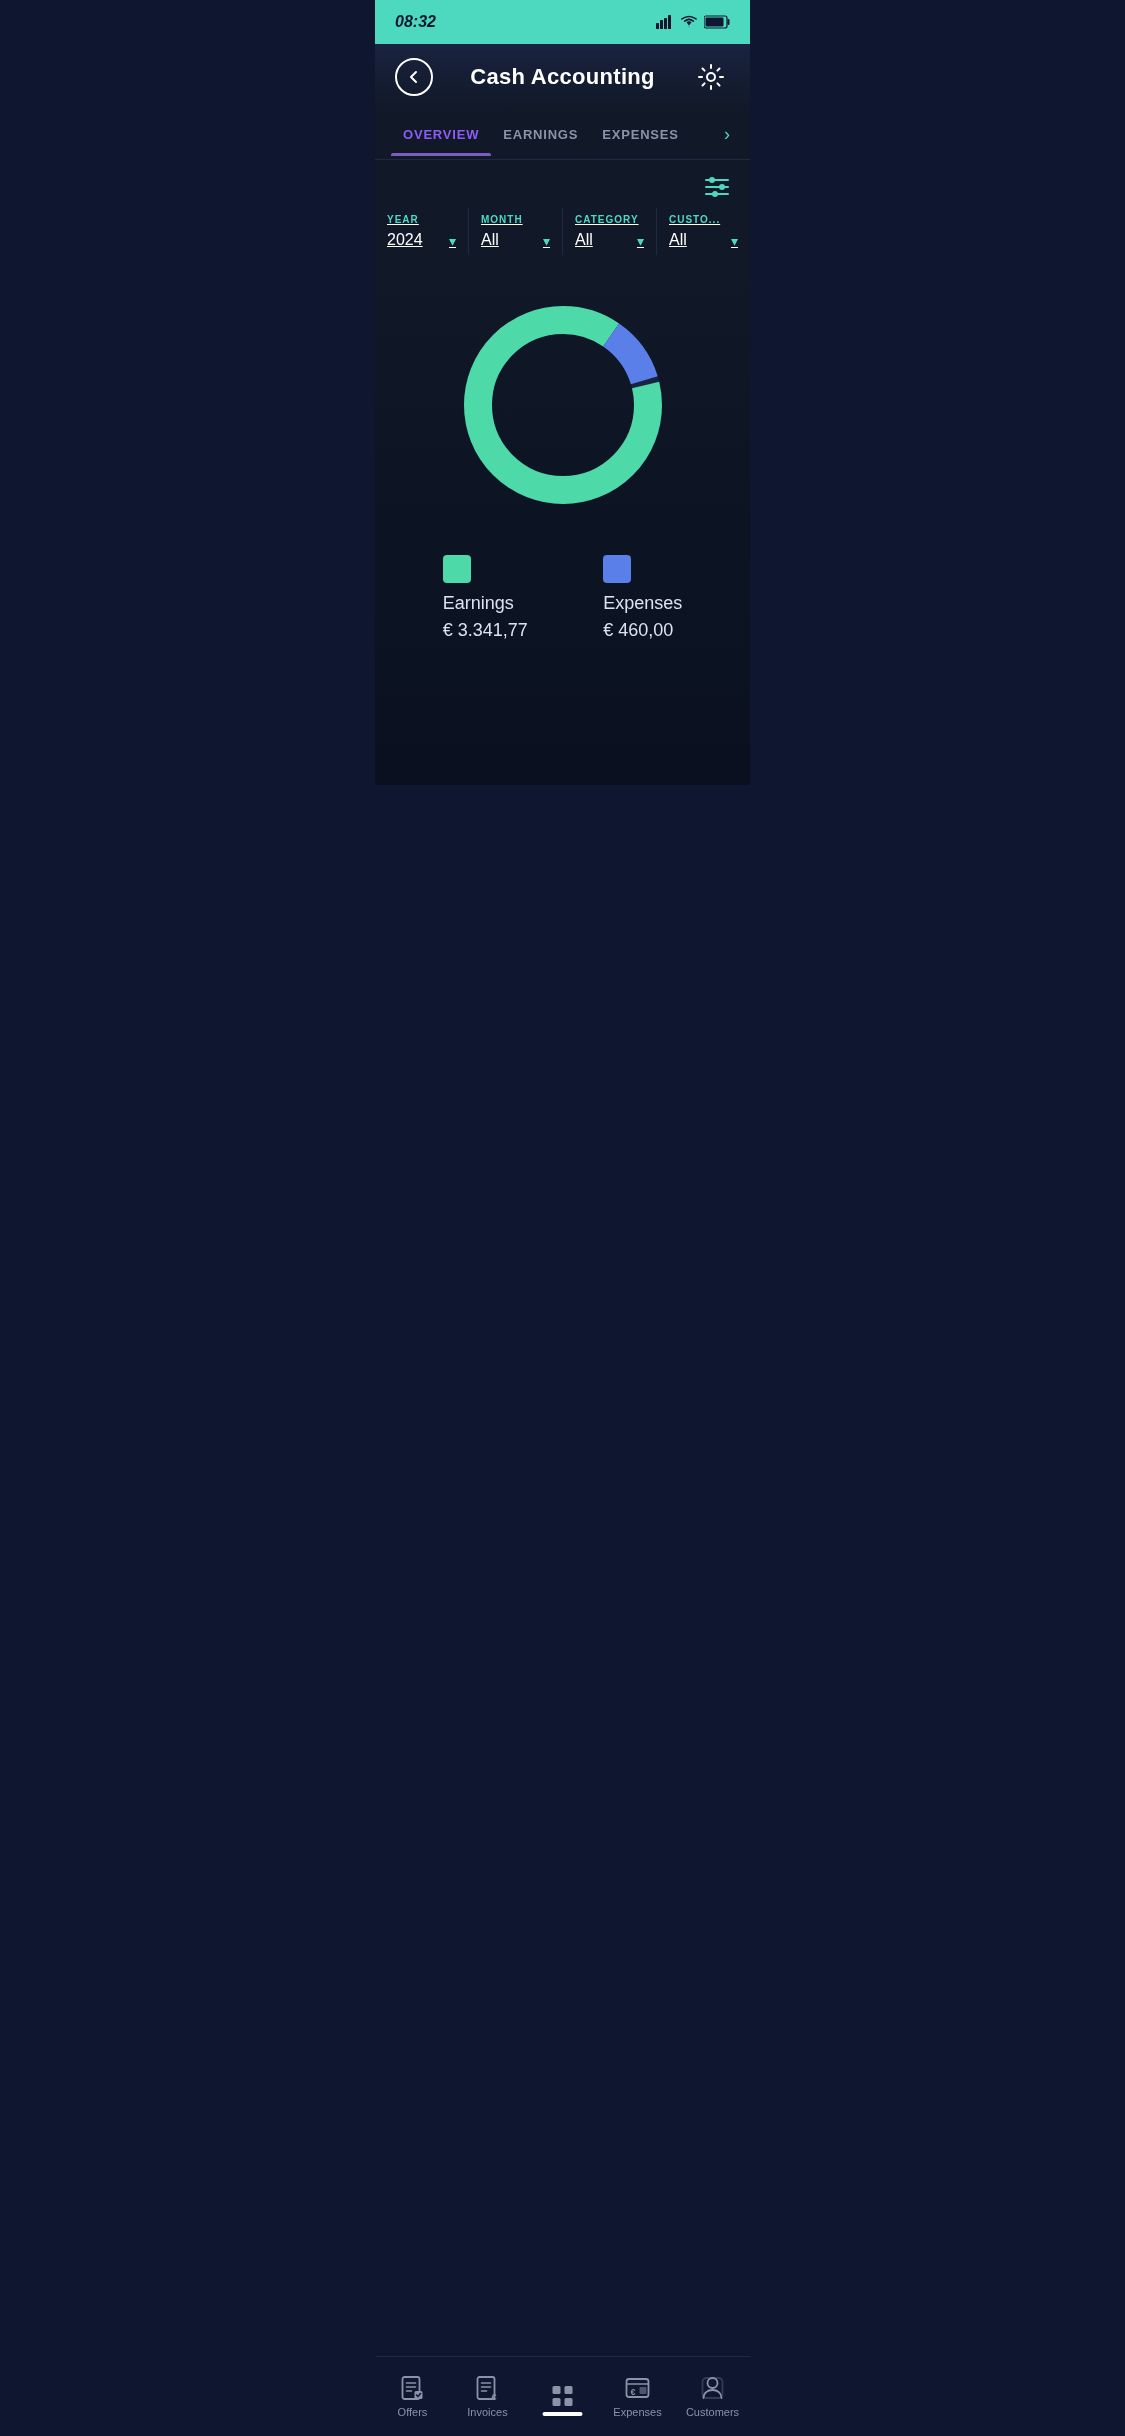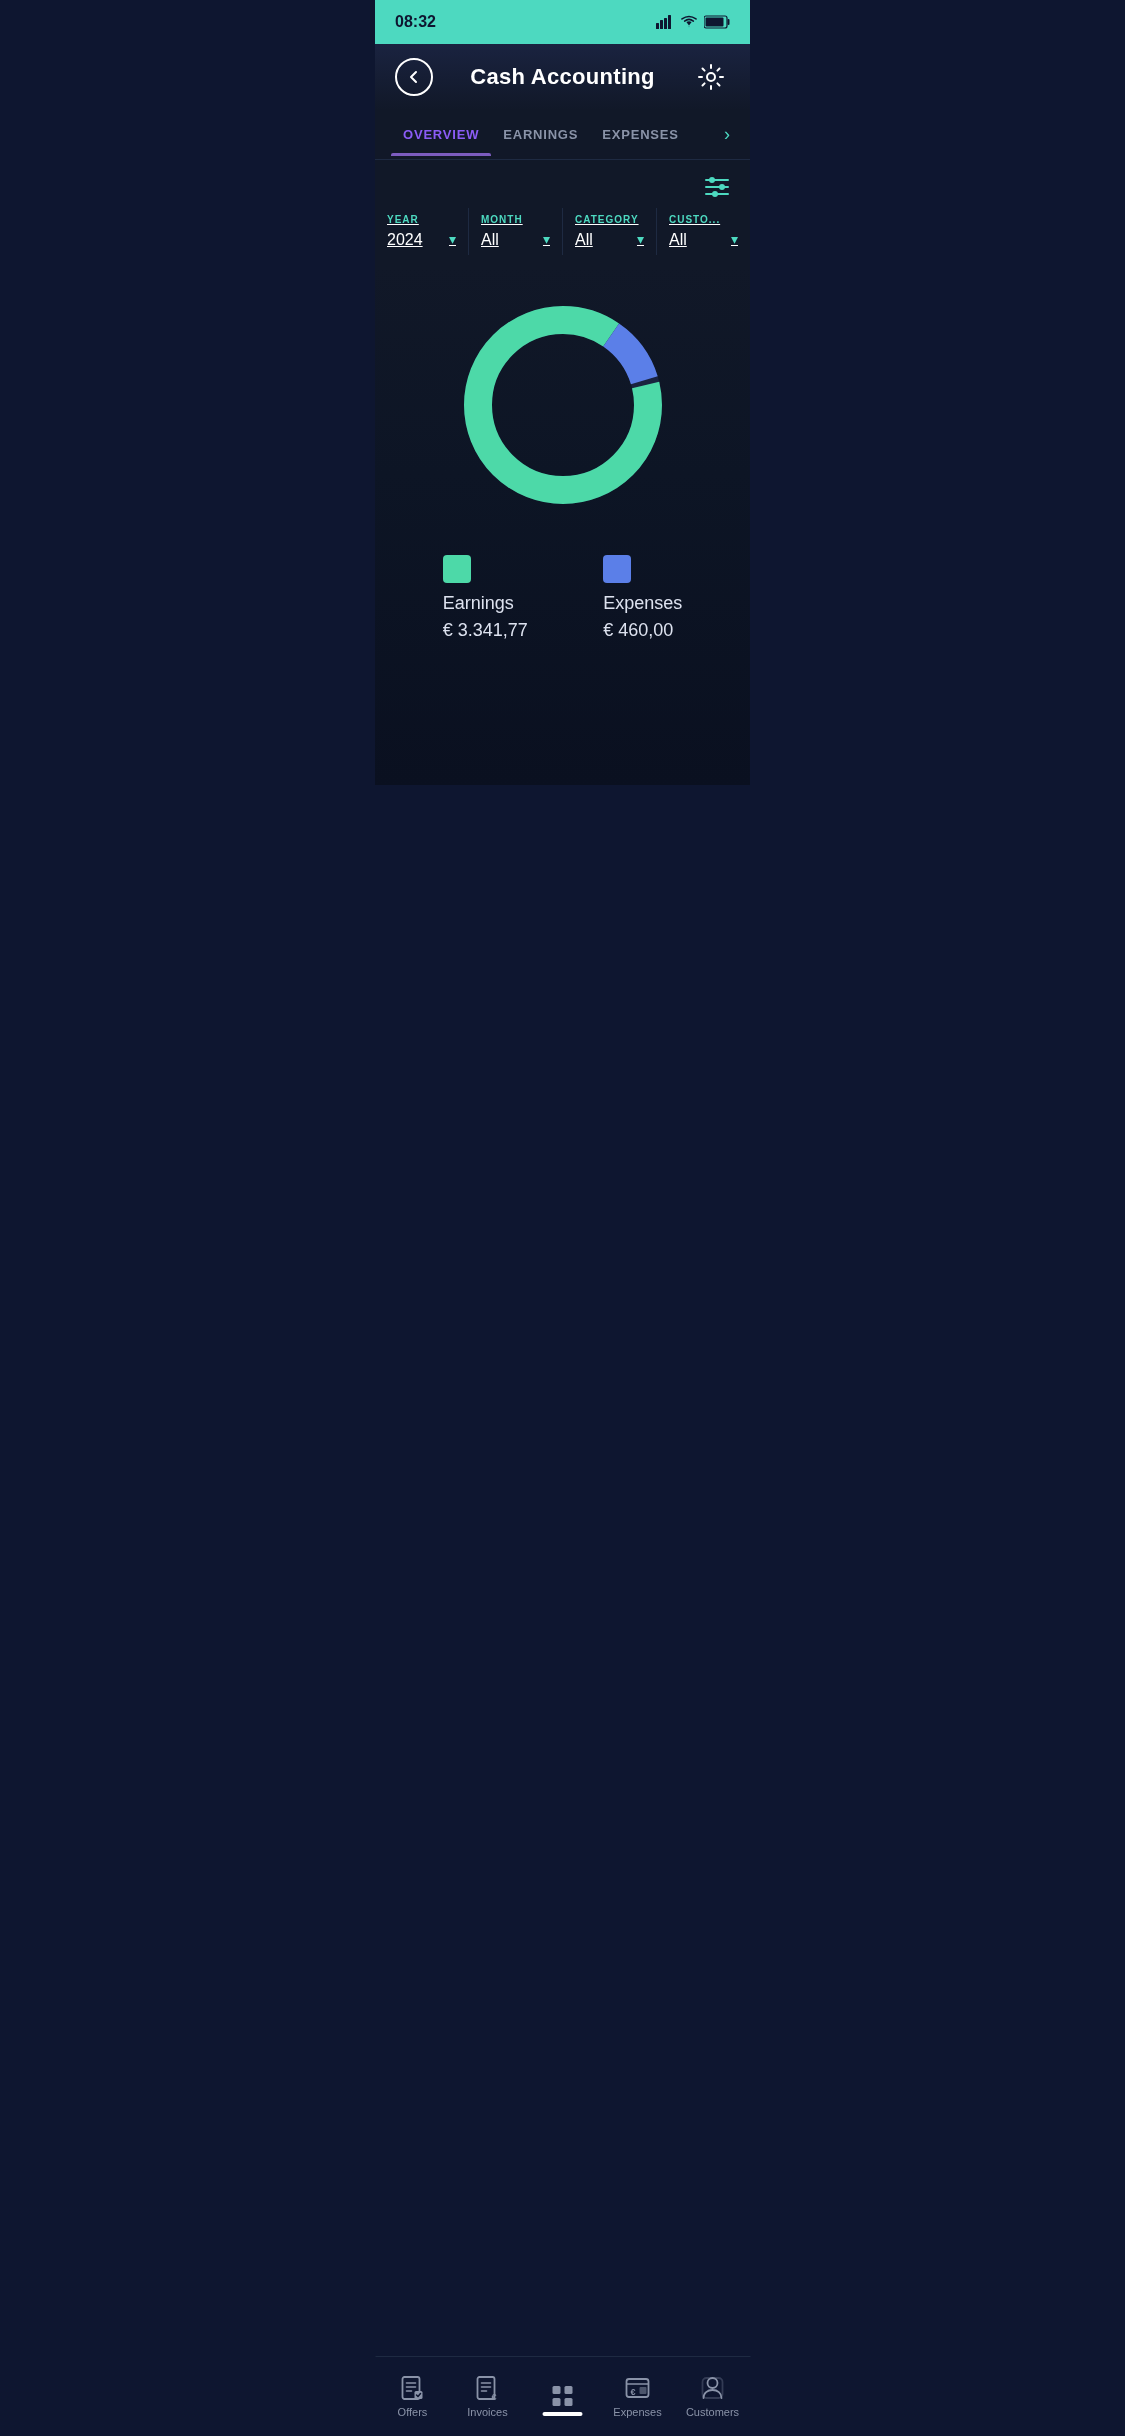--- a/index.html
+++ b/index.html
@@ -16,20 +16,21 @@
     }
 
     
     .status-bar {
       background: #4dd9c0;
       height: 44px;
       display: flex;
       align-items: center;
       justify-content: space-between;
       padding: 0 20px;
+      font-style: italic;
     }
     .status-time {
       font-size: 16px;
       font-weight: 600;
       color: #0e1630;
     }
     .status-icons {
       display: flex;
       align-items: center;
       gap: 6px;
@@ -142,21 +143,21 @@
     }
     .filter-label {
       font-size: 10px;
       font-weight: 700;
       color: #4dd9c0;
       letter-spacing: 1px;
       margin-bottom: 6px;
     }
     .filter-select {
       display: flex;
-      align-items: flex-start;
+      align-items: flex-end;
       justify-content: space-between;
       cursor: pointer;
     }
     .filter-value {
       font-size: 16px;
       font-weight: 500;
       color: #fff;
     }
     .filter-arrow {
       color: #4dd9c0;

